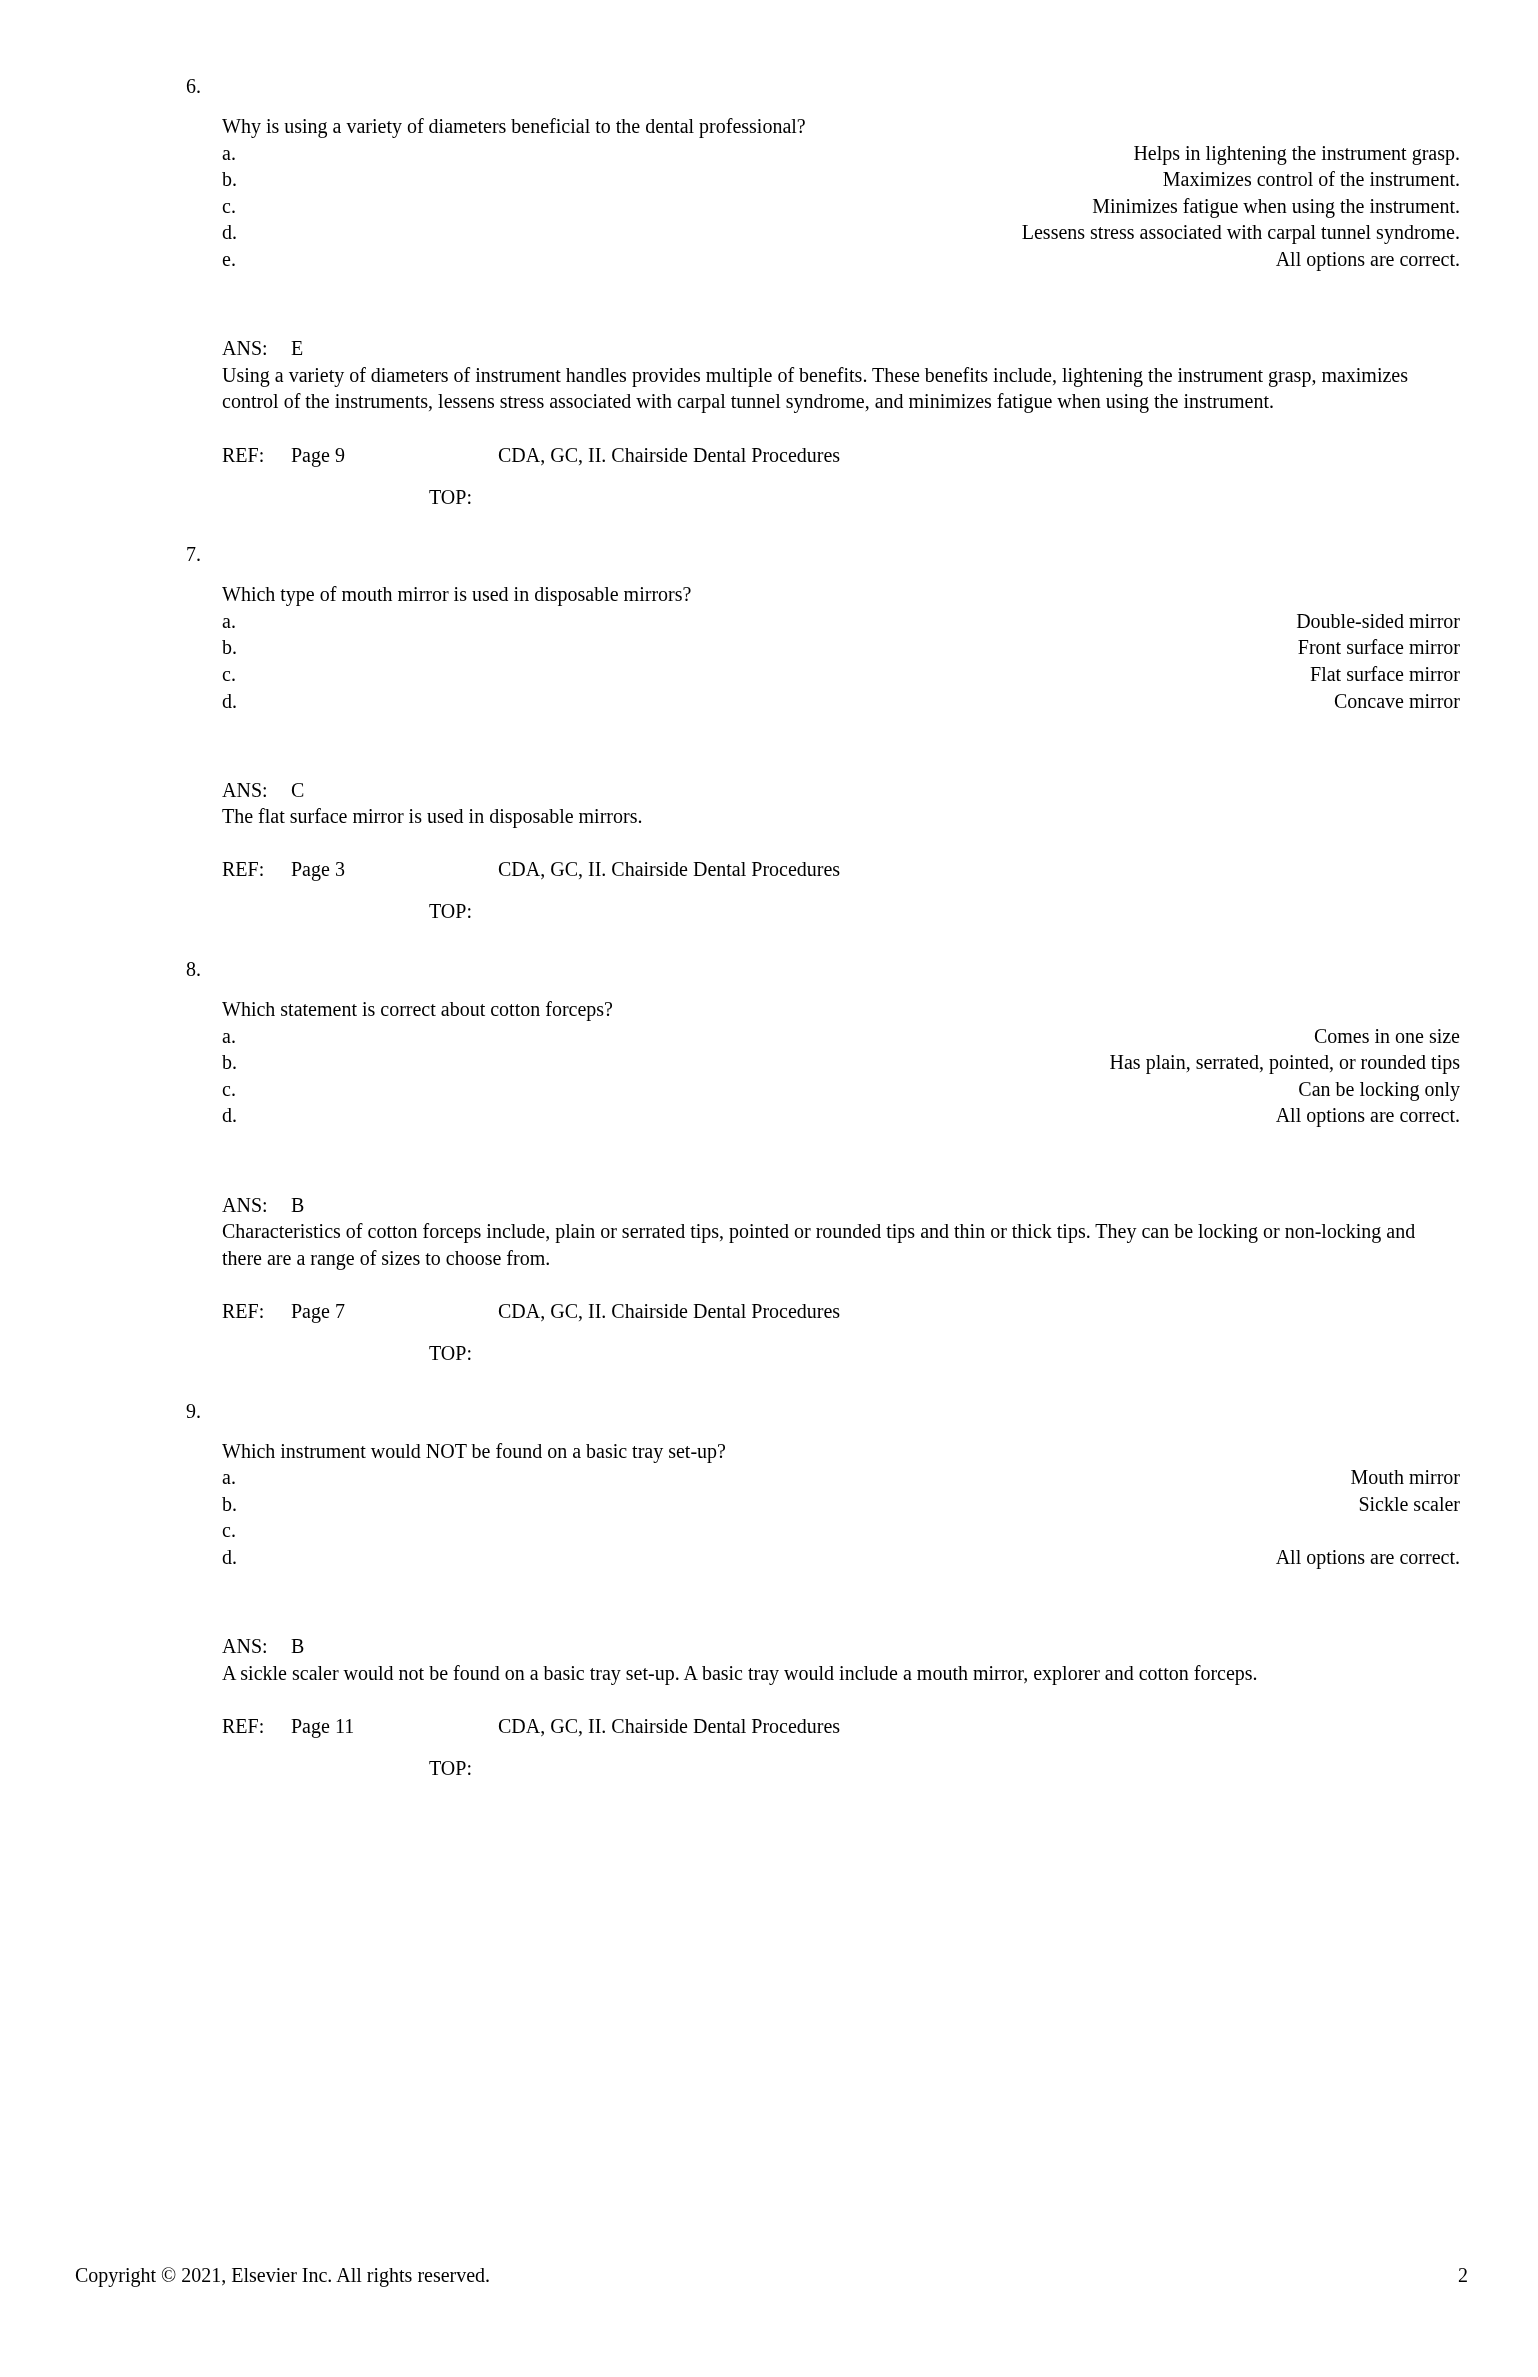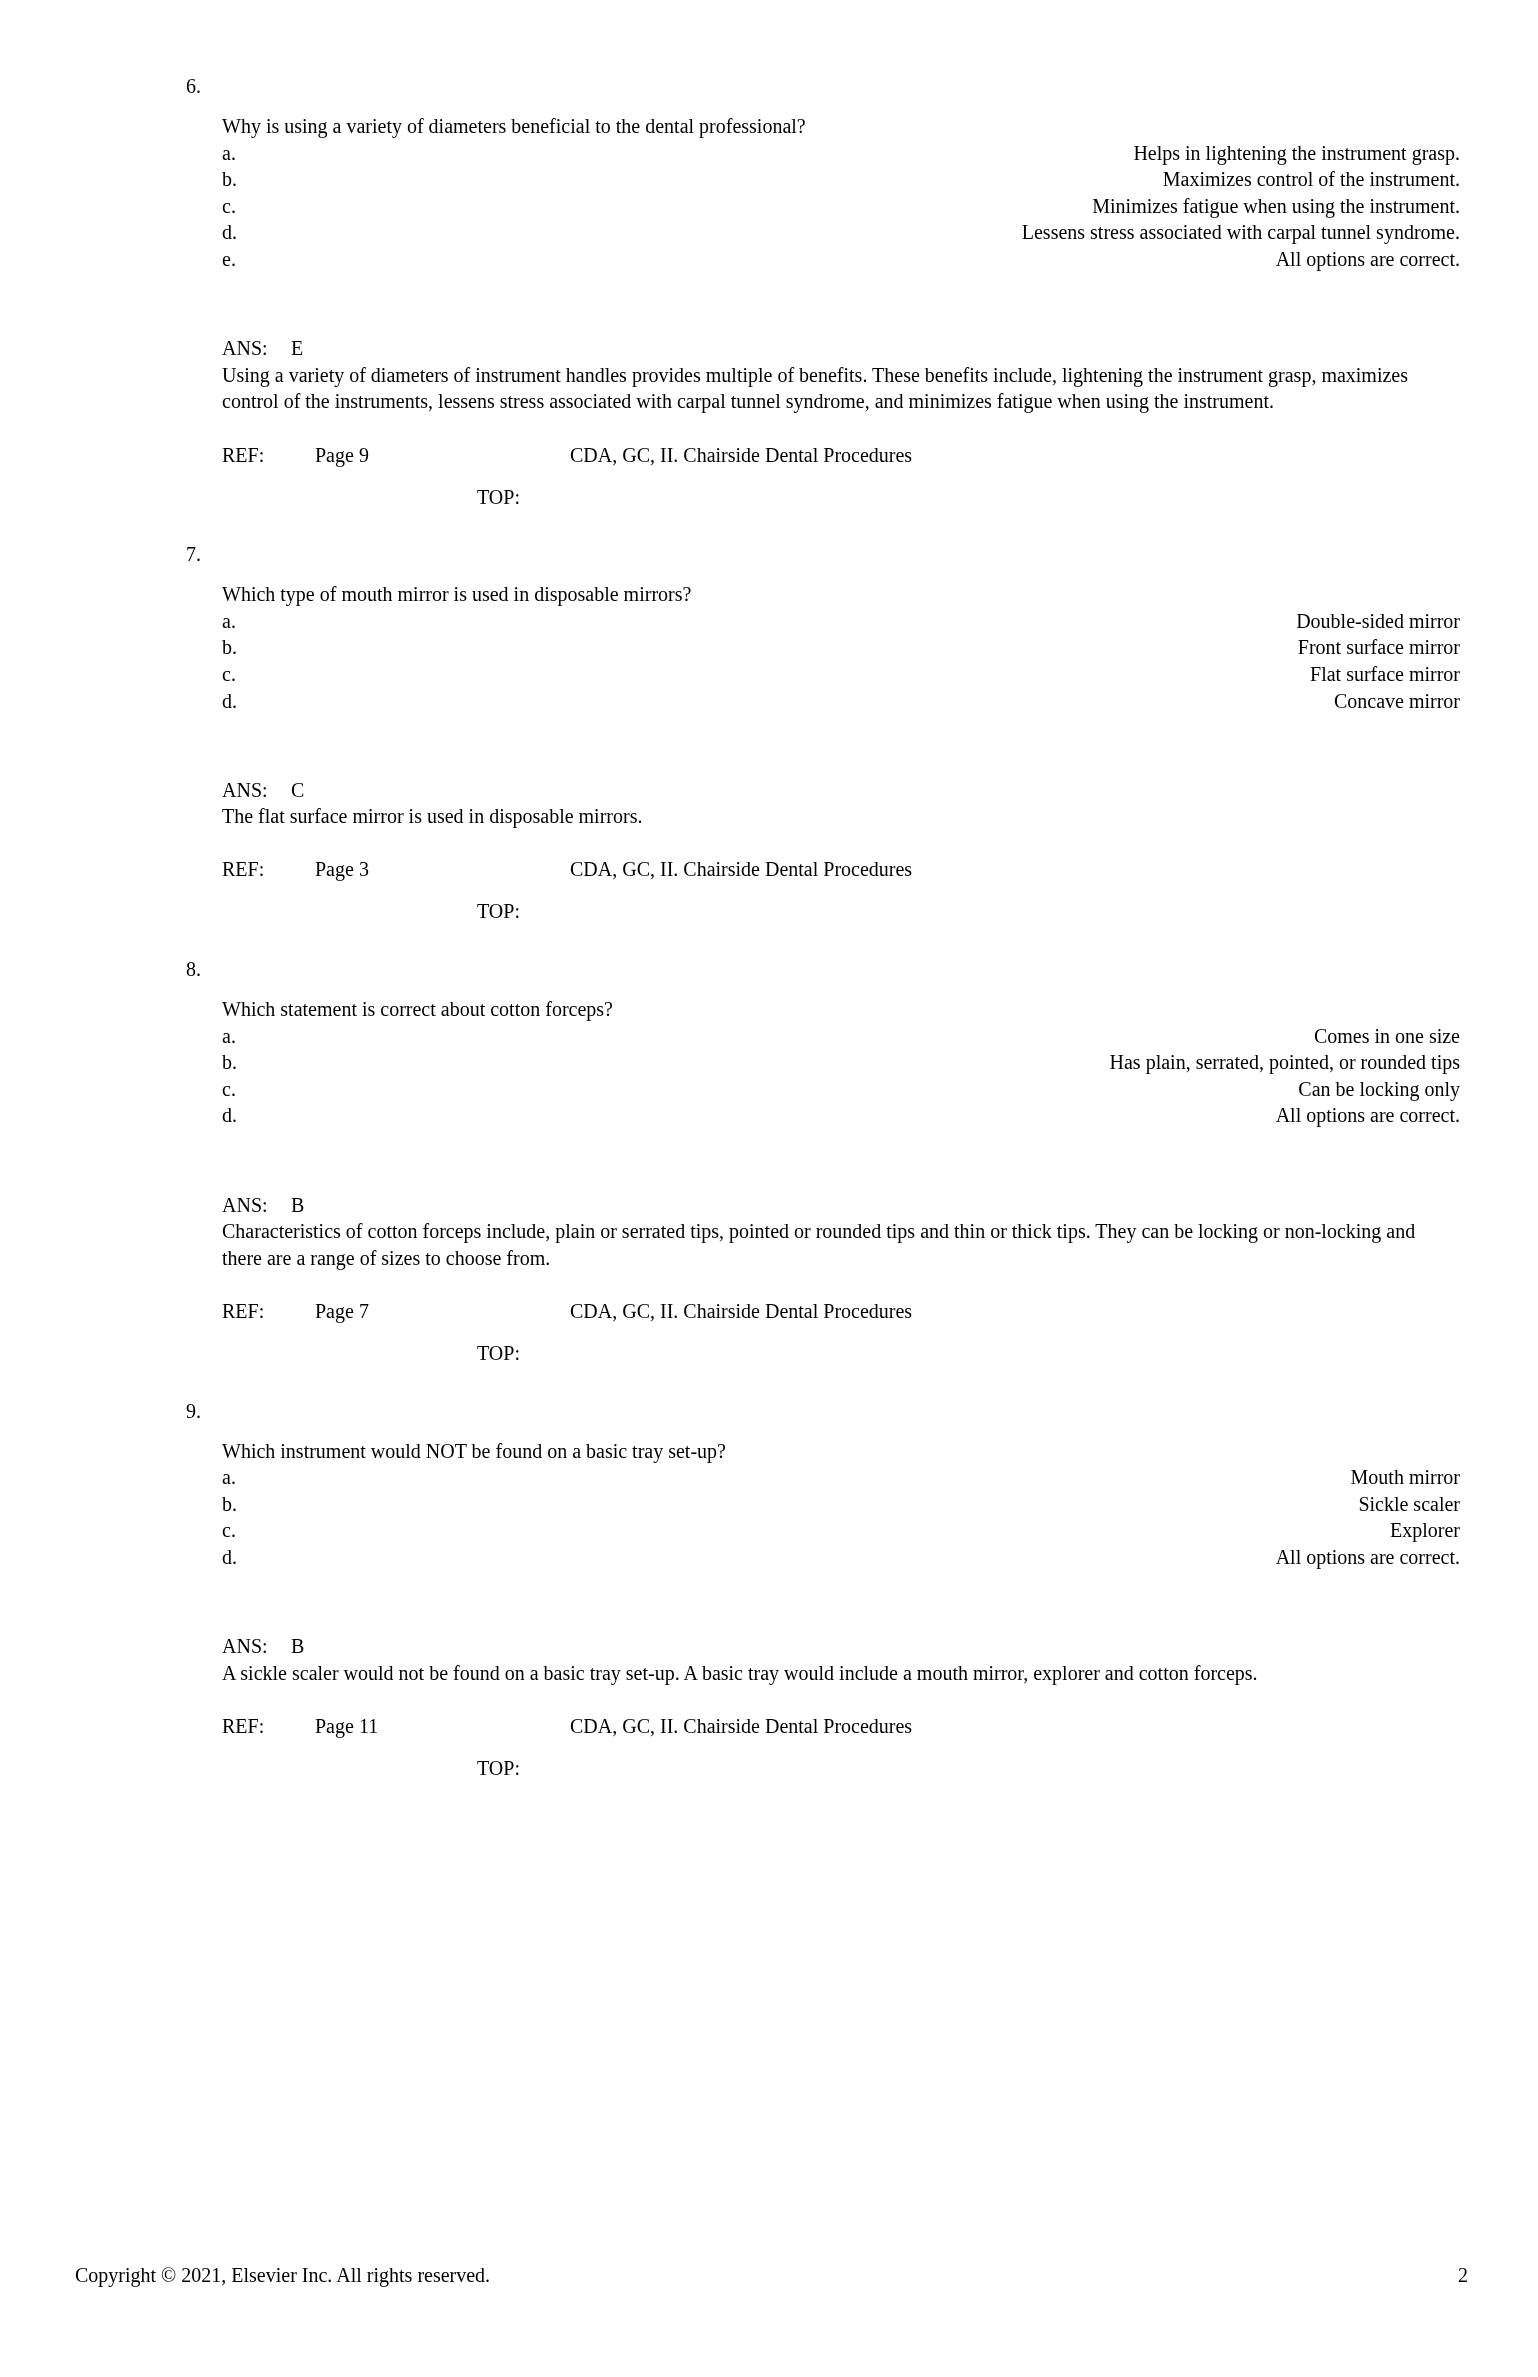--- a/index.html
+++ b/index.html
@@ -24,21 +24,21 @@
   .question { margin-bottom: 31px; }
   .q-row { display: flex; padding-left: 186px; }
   .q-num { flex: 0 0 36px; }
   .q-text { flex: 1 1 auto; max-width: 1238px; margin-top: 40px; }
   .opt-row { display: flex; padding-left: 222px; }
   .opt-letter { flex: 0 0 40px; }
   .opt-text { flex: 1 1 auto; max-width: 1198px; text-align: right; }
   .ans-row { margin-top: 26.6px; padding-left: 222px; }
   .ans-label { display: inline-block; width: 69px; margin-top: 36px; }
   .explanation { margin-left: 222px; max-width: 1238px; }
-  .ref-row { display: flex; margin-top: 26.6px; padding-left: 222px; gap: 24px; }
+  .ref-row { display: flex; margin-top: 26.6px; padding-left: 222px; }
   .ref-label { flex: 0 0 69px; }
   .ref-value { flex: 0 0 138px; }
   .top-label { flex: 0 0 69px; margin-top: 42px; }
   .top-value { flex: 1 1 auto; }
   .page-footer { position: absolute; top: 2262px; left: 0; width: 1360px; height: 26.6px; }
   .copyright { position: absolute; left: 75px; top: 0; }
   .page-number { position: absolute; left: 1458px; top: 0; }
 </style>
 </head>
 <body>
@@ -156,21 +156,20 @@
     <div class="opt-row">
       <span class="opt-letter">a.</span>
       <span class="opt-text">Mouth mirror</span>
     </div>
     <div class="opt-row">
       <span class="opt-letter">b.</span>
       <span class="opt-text">Sickle scaler</span>
     </div>
     <div class="opt-row">
       <span class="opt-letter">c.</span>
-      <span class="opt-text">Explorer</span>
     </div>
     <div class="opt-row">
       <span class="opt-letter">d.</span>
       <span class="opt-text">All options are correct.</span>
     </div>
     <div class="ans-row">
       <span class="ans-label">ANS:</span><span class="ans-value">B</span>
     </div>
     <div class="explanation">A sickle scaler would not be found on a basic tray set-up. A basic tray would include a mouth mirror, explorer and cotton forceps.</div>
     <div class="ref-row">

